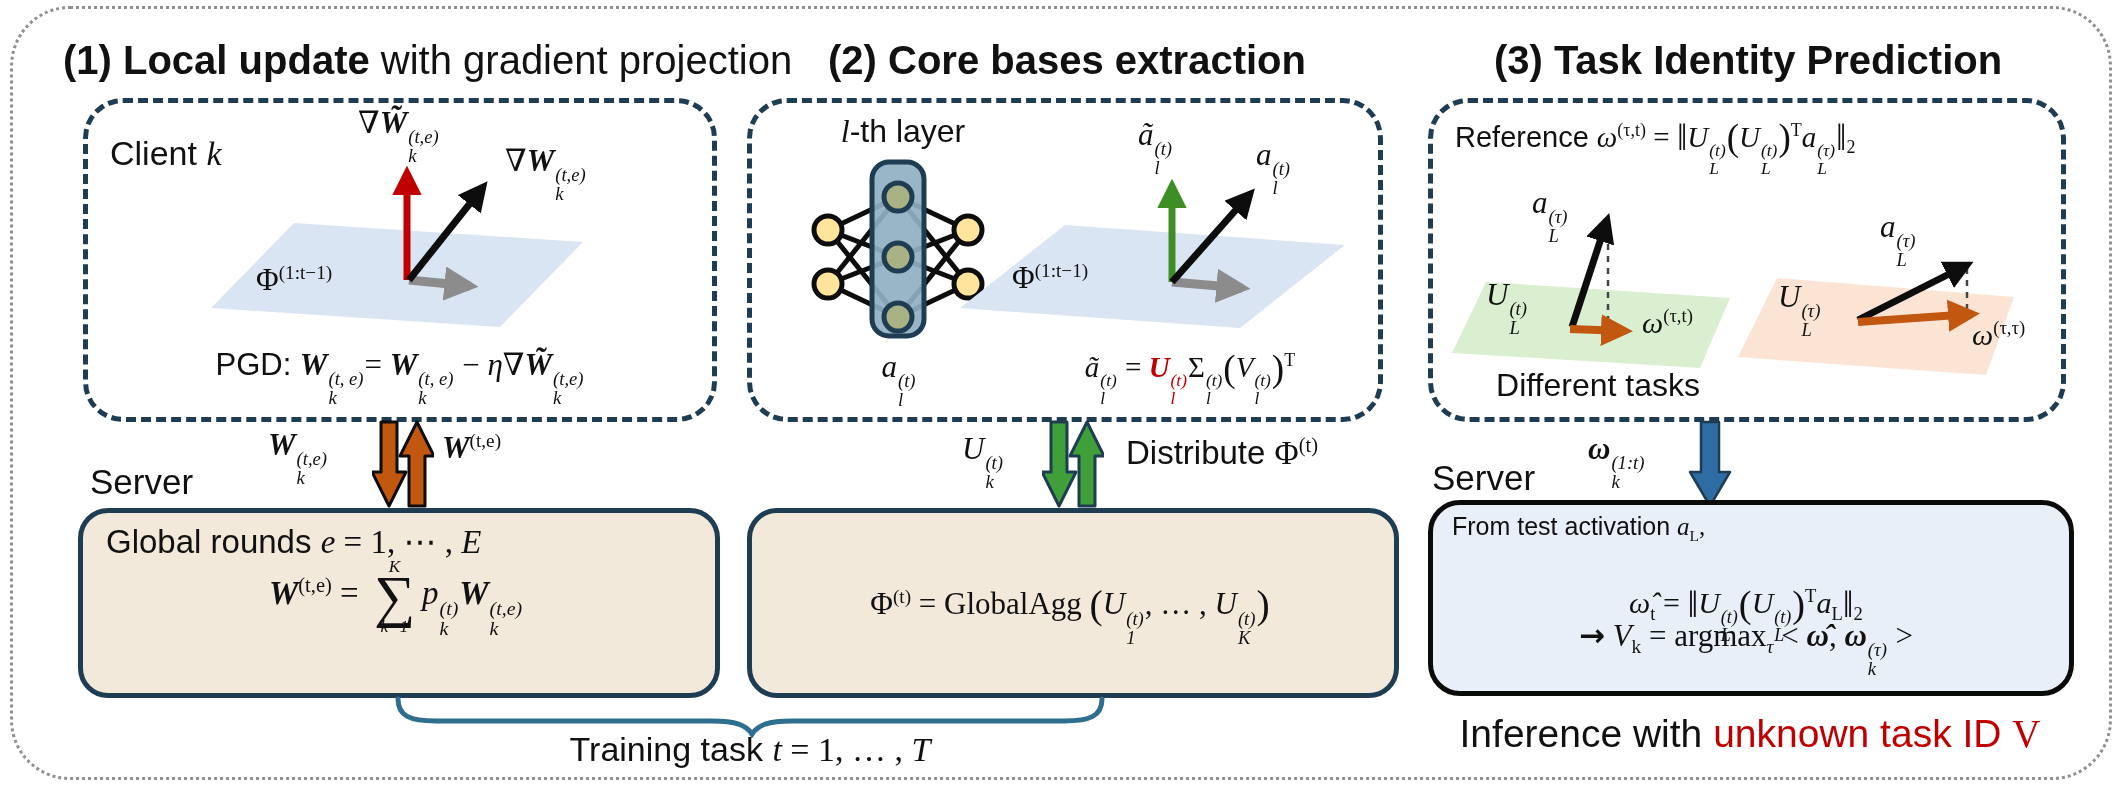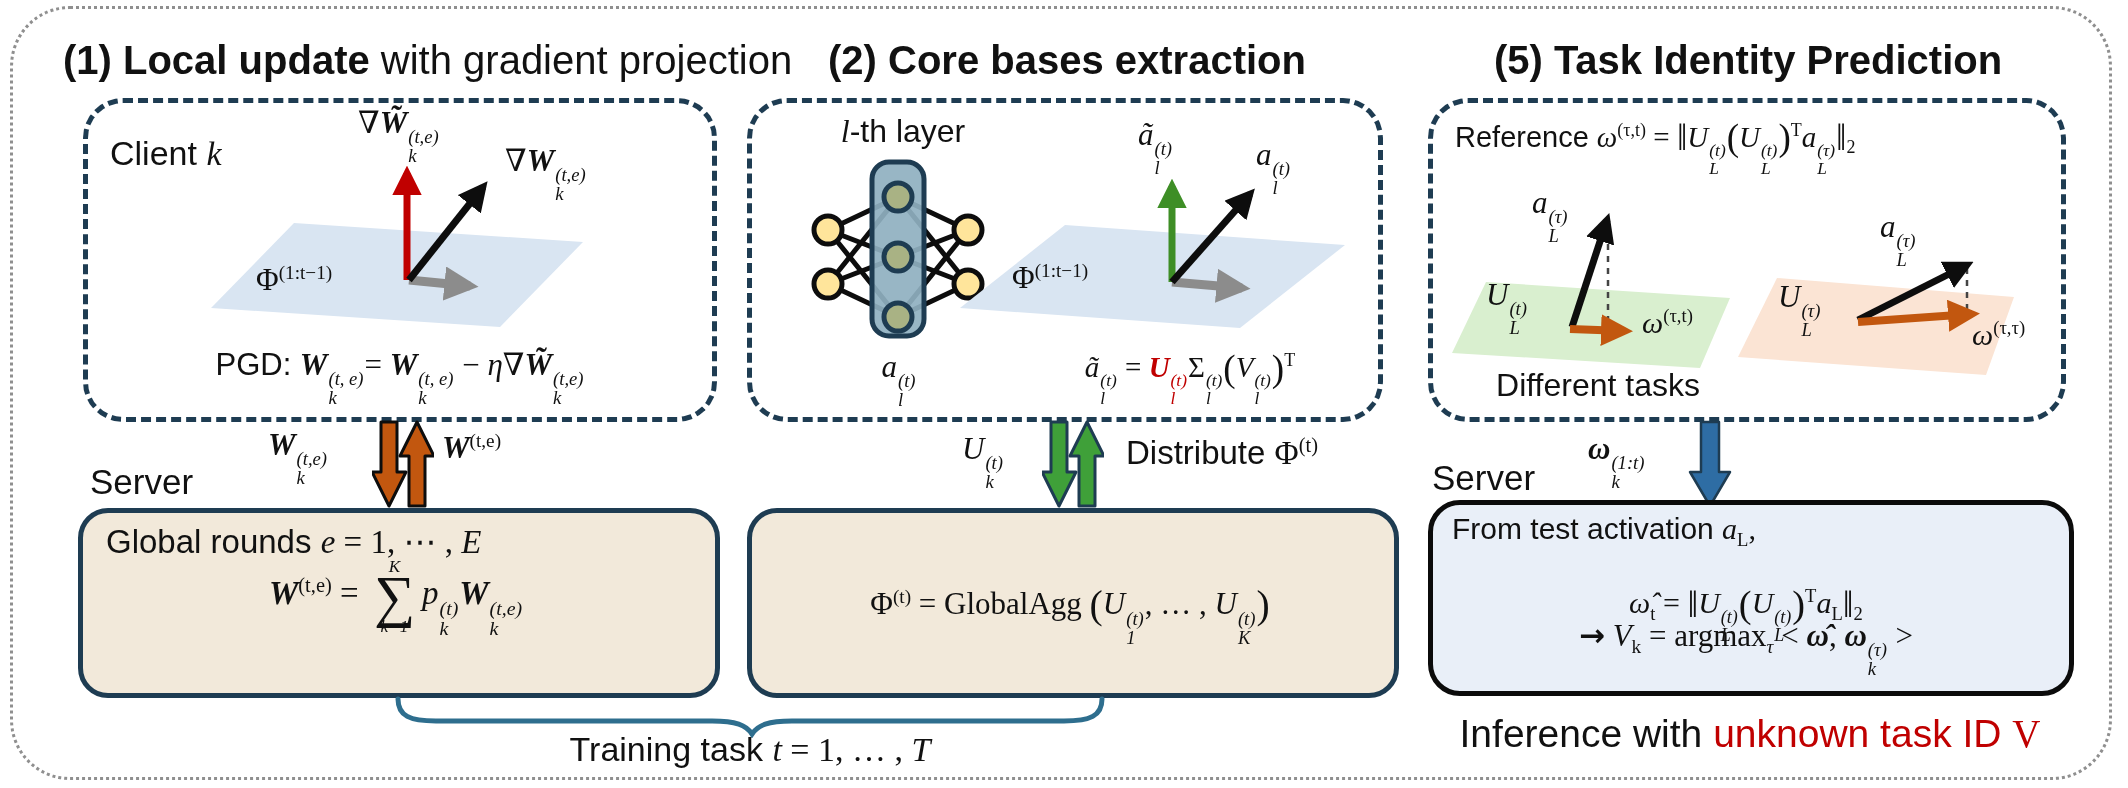--- a/index.html
+++ b/index.html
@@ -194,21 +194,21 @@
       </span>, … , <i>U</i><span class="ss">
         <span class="t">(t)</span>
         <span class="b">K</span>
       </span><span class="big">)</span></div>
 
   <svg class="abs" style="left:390px;top:694px;" width="720" height="44">
     <path d="M 8 5 C 8 22 20 27 46 27 L 322 27 C 346 27 356 31 362 40 C 368 31 378 27 402 27 L 674 27 C 700 27 712 22 712 5" style="stroke:var(--c-brace)" stroke-width="5" fill="none" stroke-linecap="round"></path>
   </svg>
   <div class="abs m ctr" style="left:420px;top:730px;width:660px;font-size:34px;"><span class="sf">Training task </span><i>t</i> = 1, … , <i>T</i></div>
 
-  <div class="abs sf tb ctr" style="left:1428px;top:38px;width:640px;font-size:40px;">(5) Task Identity Prediction</div>
+  <div class="abs sf tb ctr" style="left:1428px;top:38px;width:640px;font-size:40px;">(3) Task Identity Prediction</div>
 
   <div class="dash" style="left:1428px;top:98px;width:628px;height:314px;"></div>
   <div class="abs m" style="left:1455px;top:120px;font-size:29px;"><span class="sf">Reference </span><i>ω</i><sup>(τ,t)</sup> = <span class="big">‖</span><i>U</i><span class="ss">
         <span class="t">(t)</span>
         <span class="b">L</span>
       </span><span class="big">(</span><i>U</i><span class="ss">
         <span class="t">(t)</span>
         <span class="b">L</span>
       </span><span class="big">)</span><sup>T</sup><i>a</i><span class="ss">
         <span class="t">(τ)</span>
@@ -251,21 +251,21 @@
   <div class="abs sf" style="left:1432px;top:458px;font-size:35px;">Server</div>
   <div class="abs m" style="left:1588px;top:432px;font-size:31px;"><b><i>ω</i></b><span class="ss">
         <span class="t">(1:t)</span>
         <span class="b">k</span>
       </span></div>
   <svg class="abs" style="left:1688px;top:420px;" width="46" height="88">
     <polygon points="13,2 31,2 31,52 42,52 22,86 2,52 13,52" style="fill:var(--c-blue);stroke:var(--c-navy)" stroke-width="2.5" stroke-linejoin="round"></polygon>
   </svg>
 
   <div class="bluebox" style="left:1428px;top:500px;width:636px;height:186px;"></div>
-  <div class="abs m" style="left:1452px;top:512px;font-size:30px;"><span class="sf">From test activation </span><i>a</i><sub>L</sub>,</div>
+  <div class="abs m" style="left:1452px;top:512px;font-size:25px;"><span class="sf">From test activation </span><i>a</i><sub>L</sub>,</div>
   <div class="abs m ctr" style="left:1440px;top:550px;width:612px;font-size:30px;margin-top:36px;"><i>ω̂</i><sub>t</sub> = <span class="big">‖</span><i>U</i><span class="ss">
         <span class="t">(t)</span>
         <span class="b">L</span>
       </span><span class="big">(</span><i>U</i><span class="ss">
         <span class="t">(t)</span>
         <span class="b">L</span>
       </span><span class="big">)</span><sup>T</sup><i>a</i><sub>L</sub><span class="big">‖</span><sub>2</sub></div>
   <div class="abs m ctr" style="left:1440px;top:618px;width:612px;font-size:31px;"><span class="fa">→</span> <i>V</i><sub>k</sub> = argmax<sub><i>τ</i></sub> &lt; <b><i>ω̂</i></b>, <b><i>ω</i></b><span class="ss">
         <span class="t">(τ)</span>
         <span class="b">k</span>

